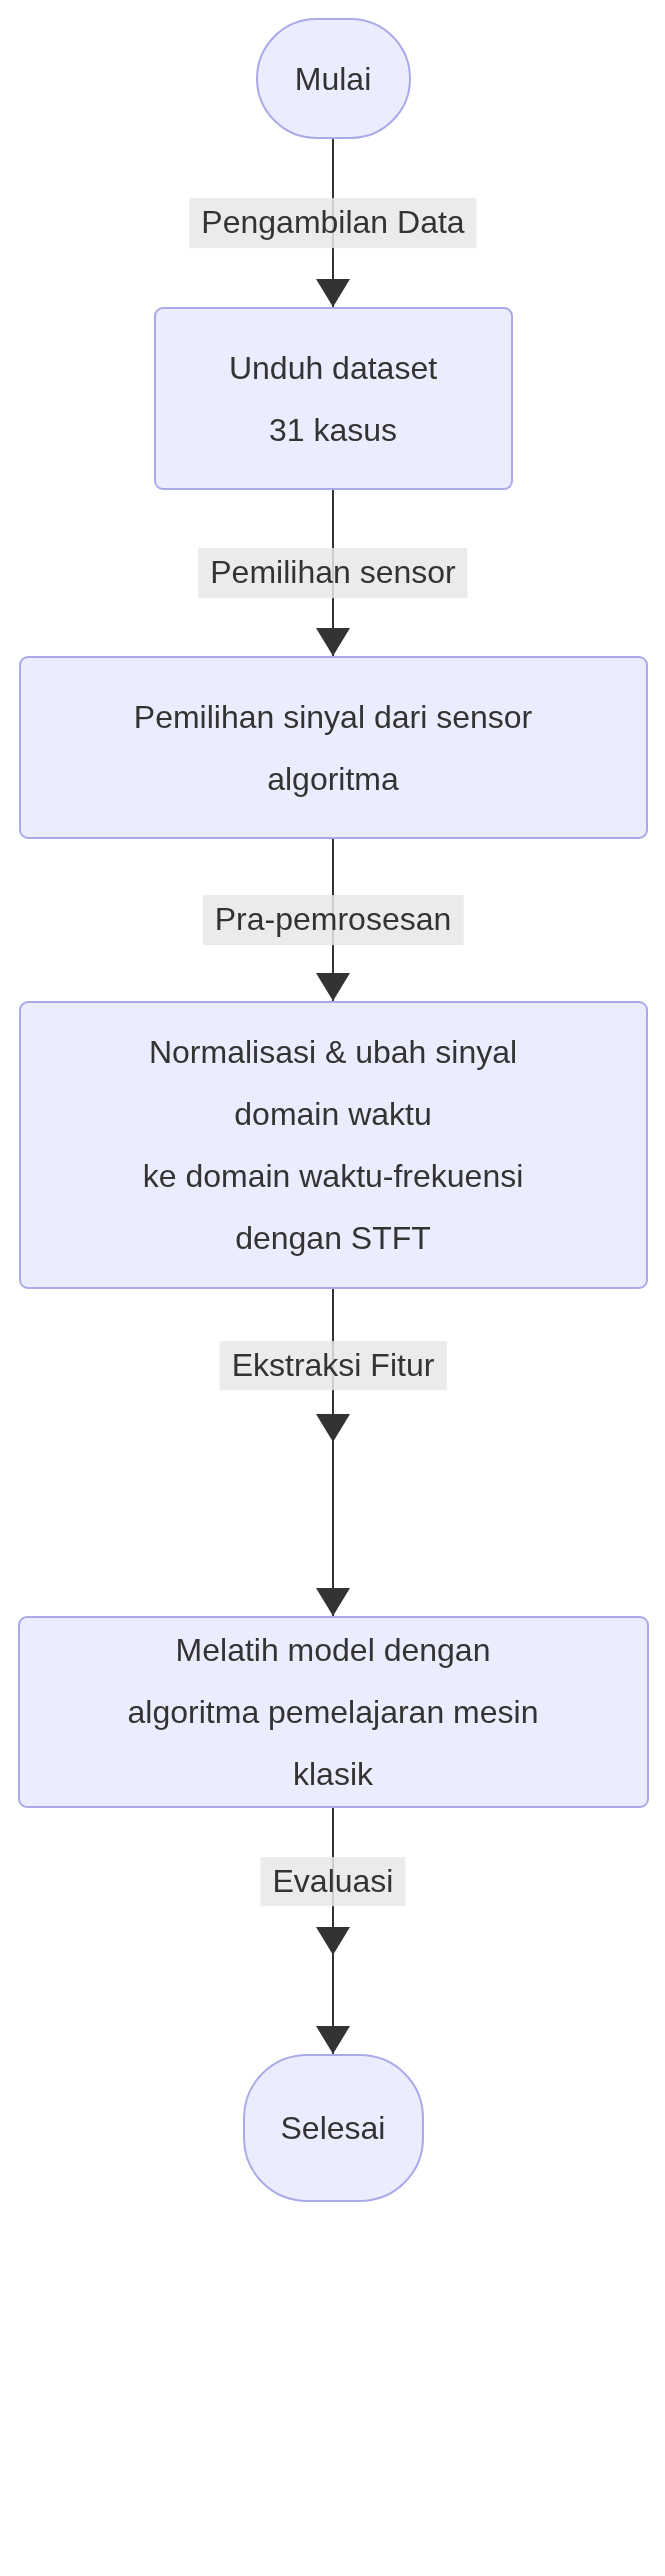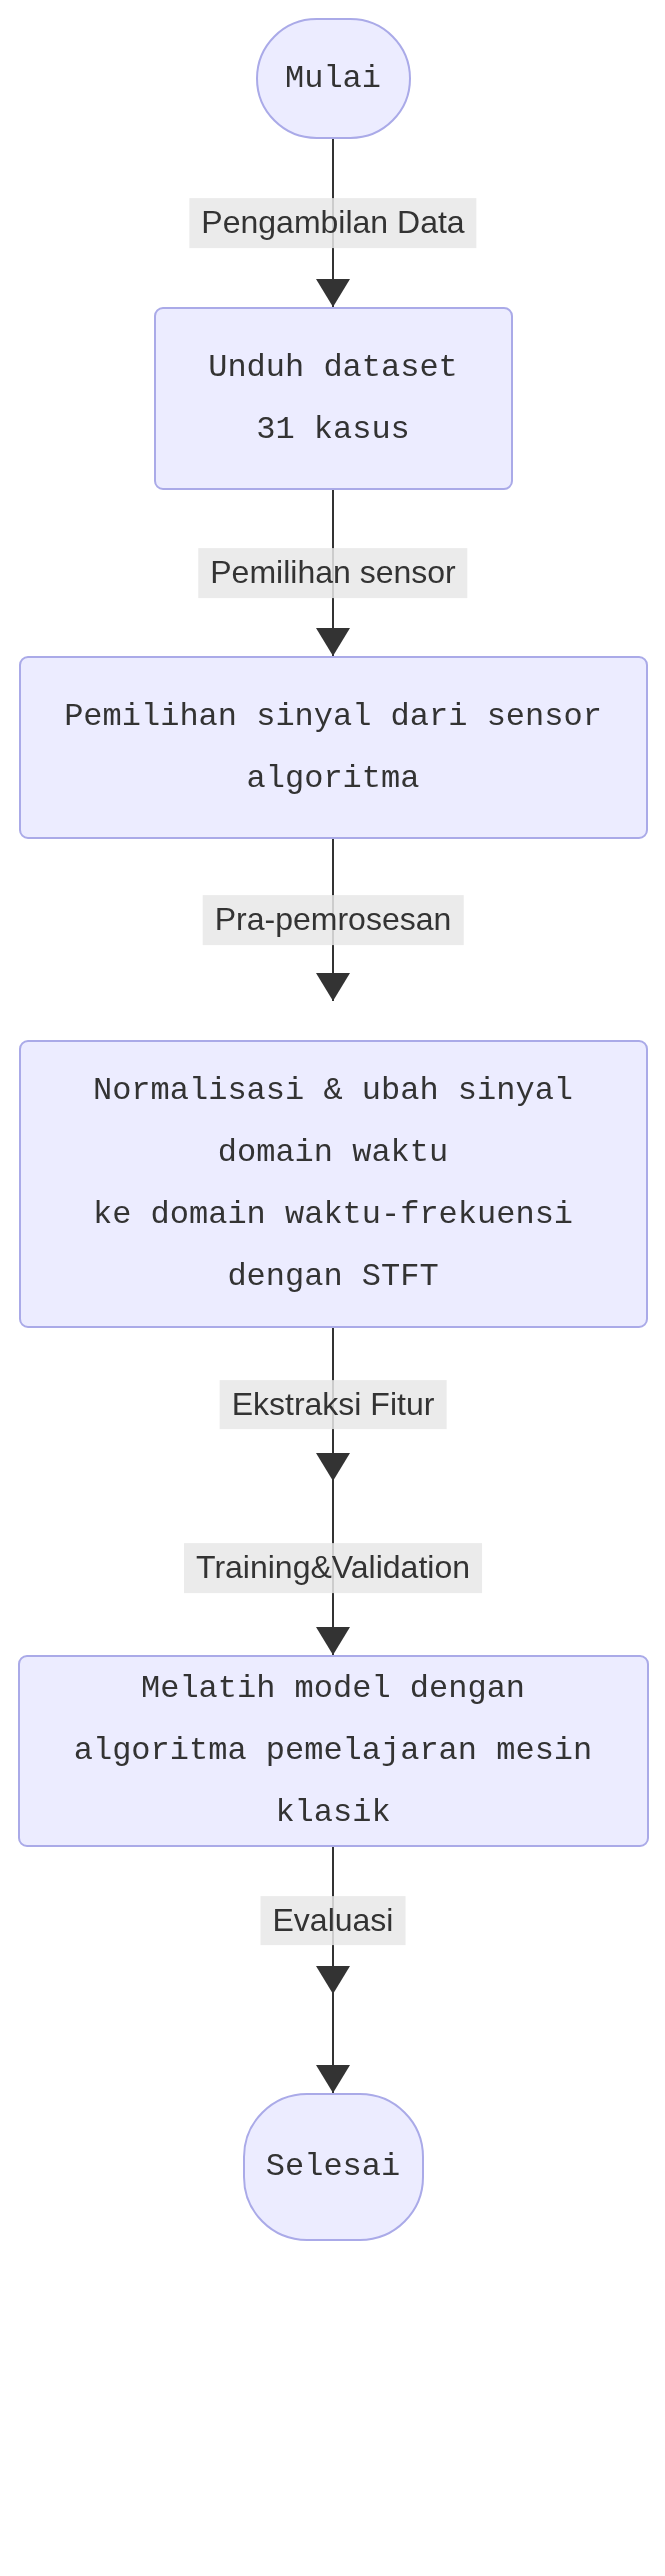--- a/index.html
+++ b/index.html
@@ -33,21 +33,21 @@
     align-items: center;
     background: var(--node-fill);
     border: 2px solid var(--node-border);
     text-align: center;
     font-size: 32px;
     line-height: 62px;
     flex-shrink: 0;
   }
   .stadium { border-radius: 64px; }
   .process { border-radius: 9px; }
-  .node .text-line { white-space: nowrap; font-family: Liberation Mono, monospace; }
+  .node .text-line { white-space: nowrap; }
   .edge {
     position: relative;
     width: 403px;
     flex-shrink: 0;
   }
   .edge-line {
     position: absolute;
     left: 50%;
     top: 0;
     bottom: 0;
@@ -108,37 +108,36 @@
     <div class="text-line">Pemilihan sinyal dari sensor</div>
     <div class="text-line">algoritma</div>
   </div>
 
   <div class="edge" style="height:162px;">
     <div class="edge-line"></div>
     <div class="edge-label">Pra-pemrosesan</div>
     <div class="arrowhead"></div>
   </div>
 
-  <div class="node process" style="width:629px;height:288px;margin-top:39px;">
+  <div class="node process" style="width:629px;height:288px;">
     <div class="text-line">Normalisasi &amp; ubah sinyal</div>
     <div class="text-line">domain waktu</div>
     <div class="text-line">ke domain waktu-frekuensi</div>
     <div class="text-line">dengan STFT</div>
   </div>
 
   <div class="edge" style="height:153px;">
     <div class="edge-line"></div>
     <div class="edge-label">Ekstraksi Fitur</div>
     <div class="arrowhead"></div>
   </div>
 
 
   <div class="edge" style="height:174px;">
     <div class="edge-line"></div>
-    <div class="edge-label">Training&amp;Validation</div>
     <div class="arrowhead"></div>
   </div>
 
   <div class="node process" style="width:631px;height:192px;">
     <div class="text-line">Melatih model dengan</div>
     <div class="text-line">algoritma pemelajaran mesin</div>
     <div class="text-line">klasik</div>
   </div>
 
   <div class="edge" style="height:147px;">

